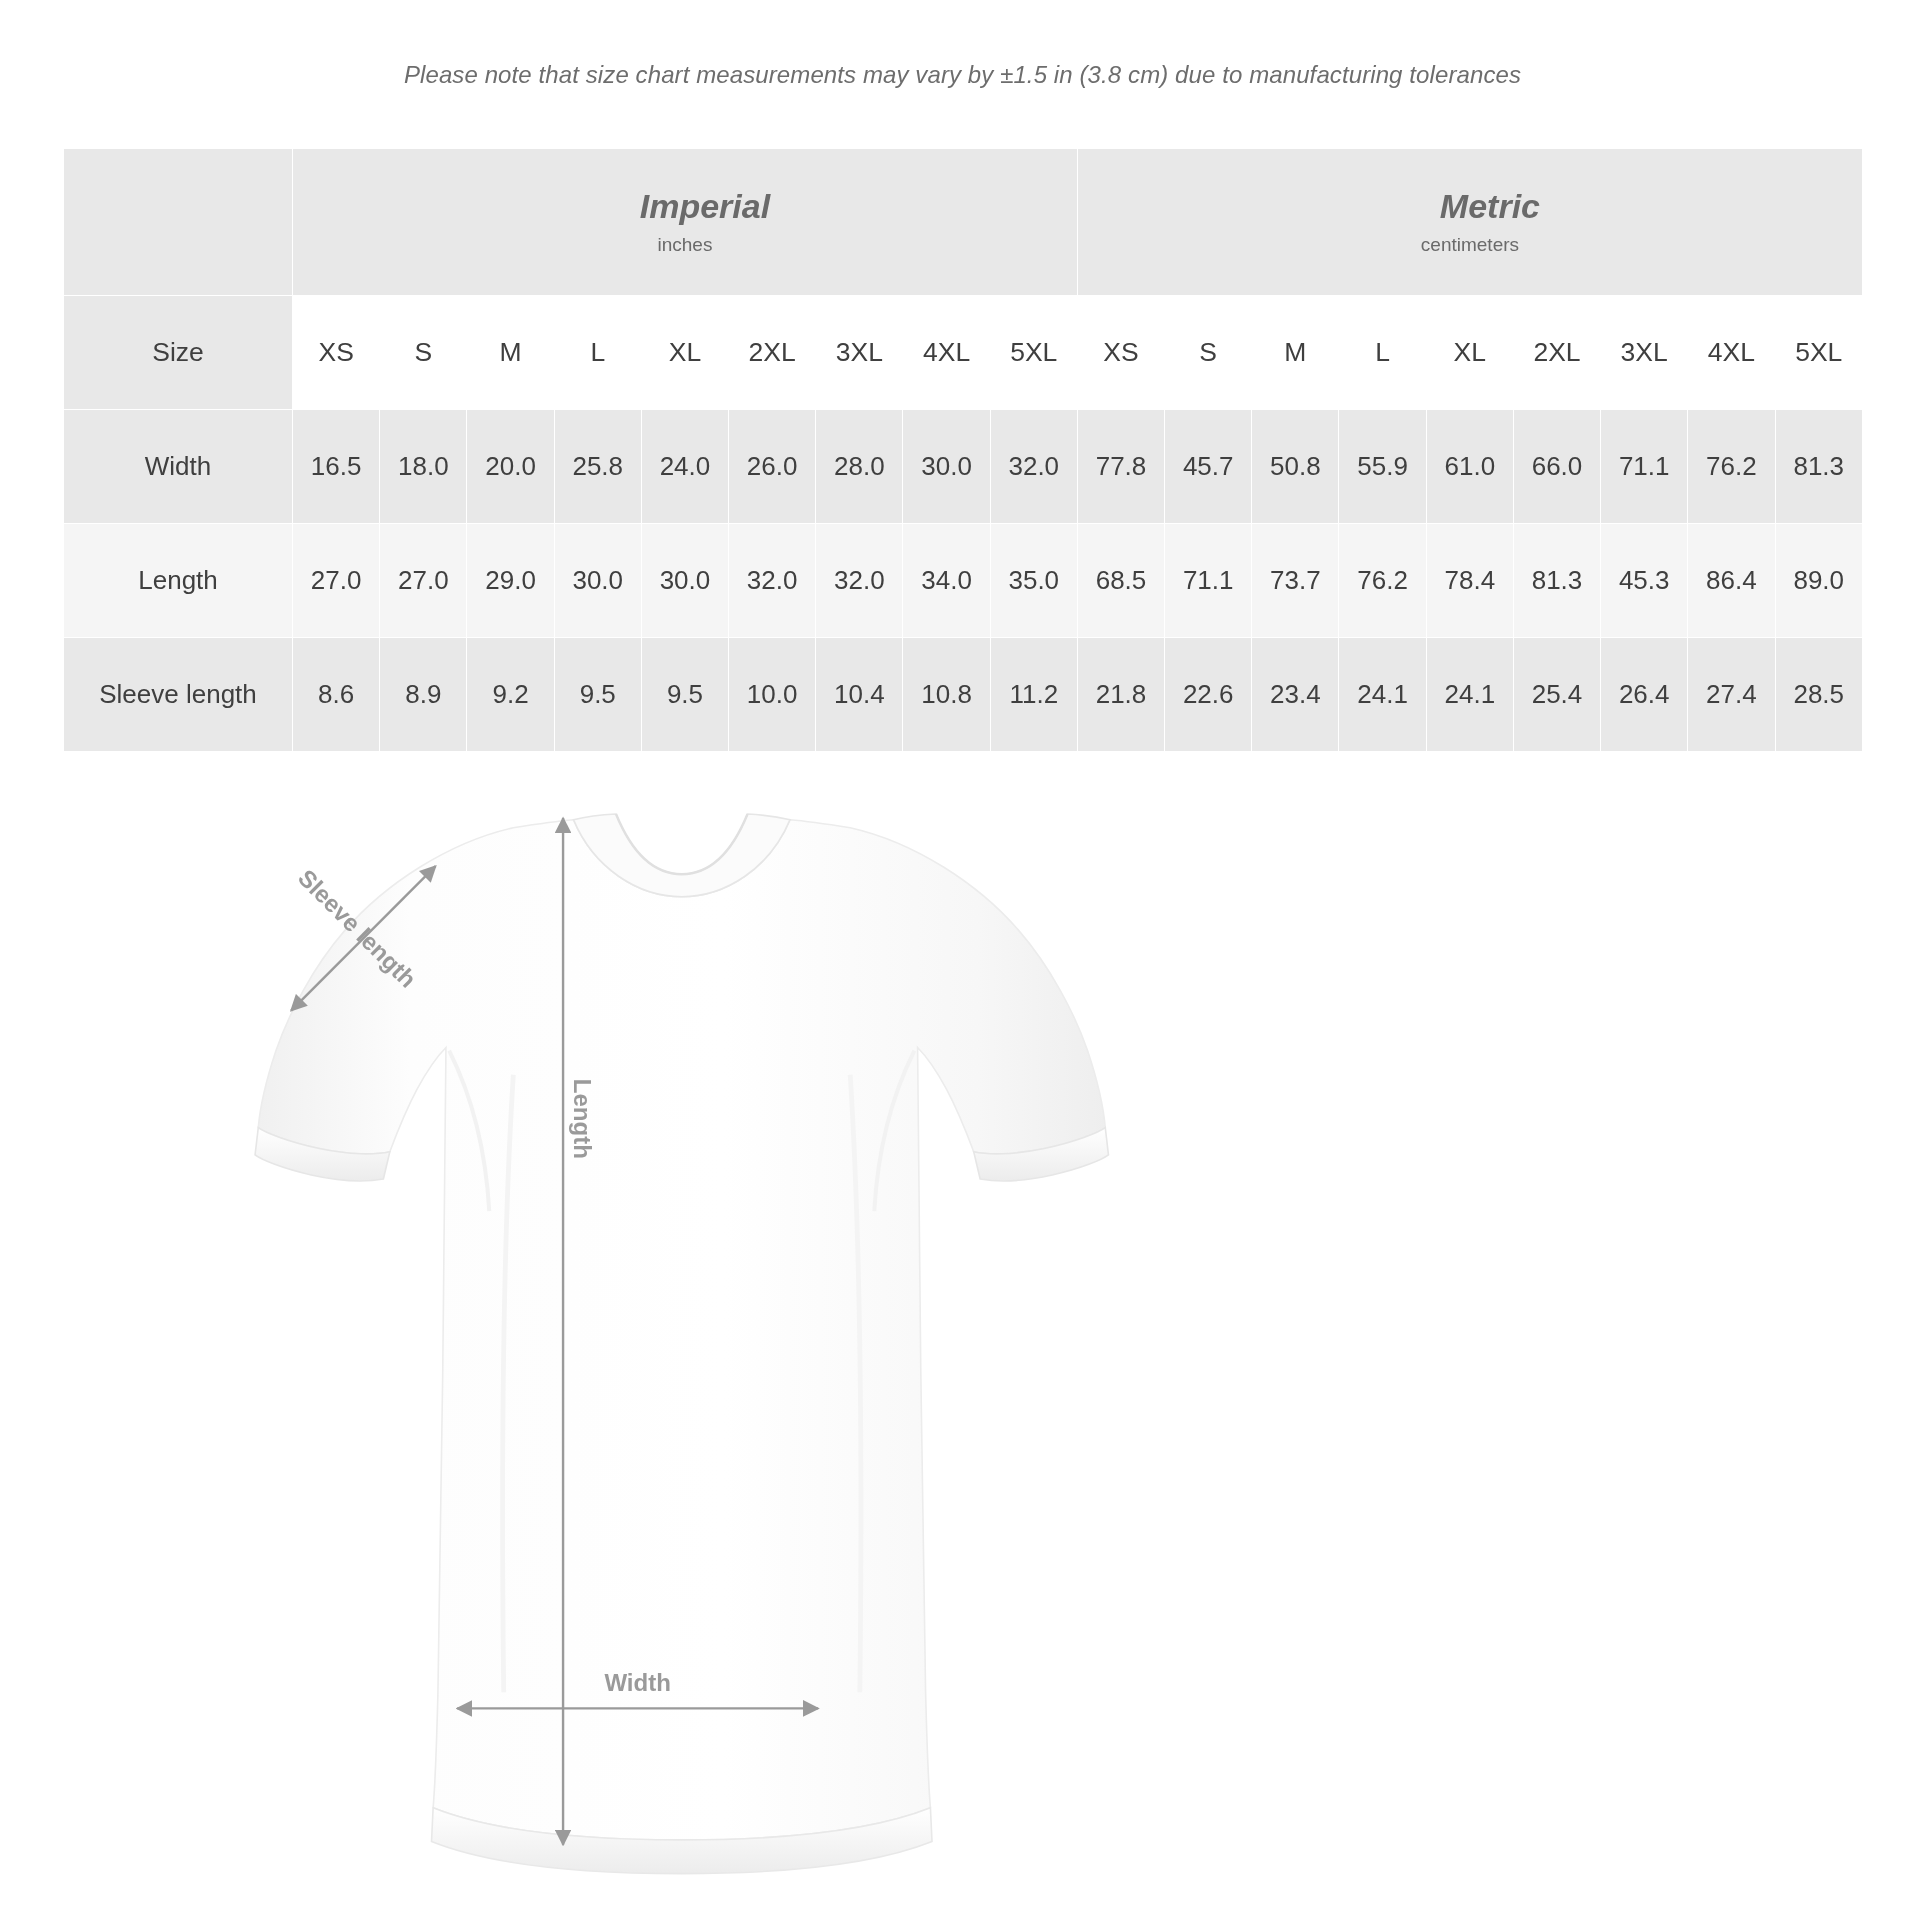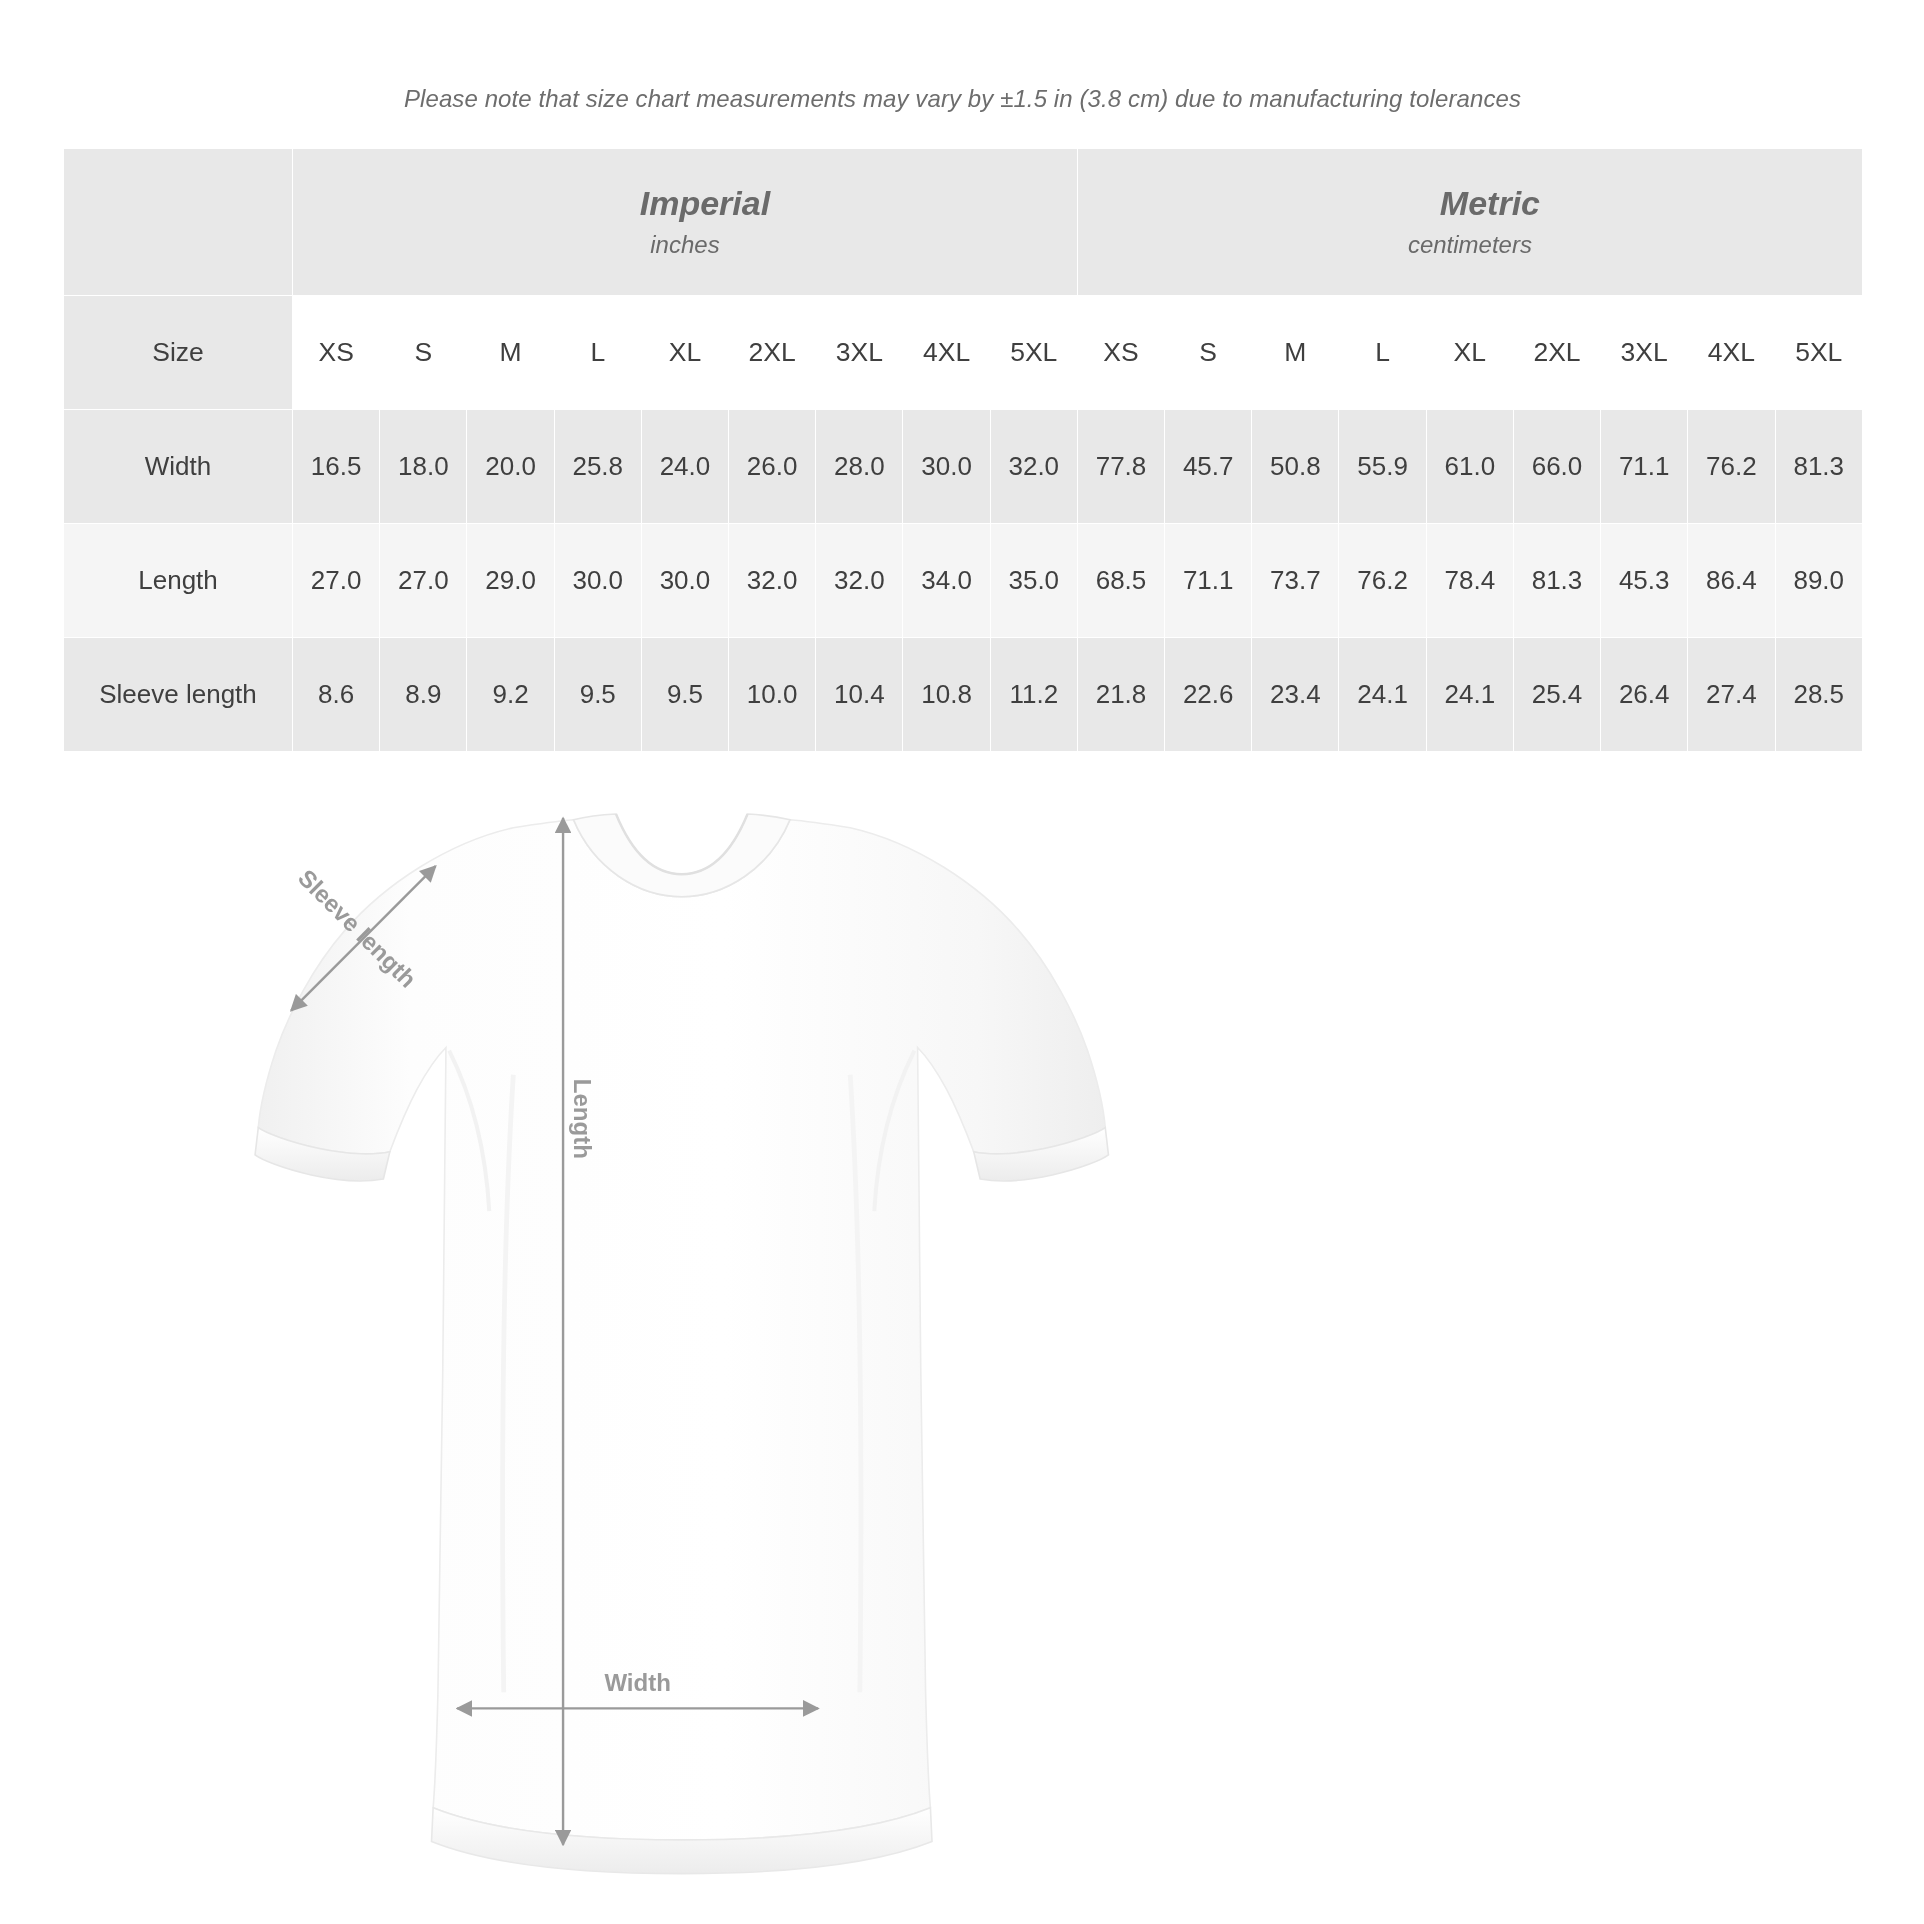--- a/index.html
+++ b/index.html
@@ -17,21 +17,21 @@
   .page {
     position: relative;
     width: 1925px;
     height: 1925px;
     box-sizing: border-box;
   }
 
   
   .disclaimer {
     position: absolute;
-    top: 85px;
+    top: 61px;
     left: 0;
     width: 1925px;
     text-align: center;
     font-style: italic;
     font-size: 24px;
     color: #6d6d6d;
     letter-spacing: 0.1px;
   }
 
   
@@ -58,22 +58,21 @@
   }
   .unit-head .unit-title {
     font-size: 34px;
     font-style: italic;
     font-weight: bold;
     color: #6a6a6a;
     line-height: 1.1;
     padding-left: 40px;
   }
   .unit-head .unit-sub {
-    font-size: 24px;
-    font-style: italic;
+    font-size: 19px;
     color: #6a6a6a;
     margin-top: 8px;
   }
   .corner-cell {
     background: #e8e8e8;
   }
   .row-head {
     background: #e8e8e8;
     font-weight: bold;
     font-size: 26.5px;

